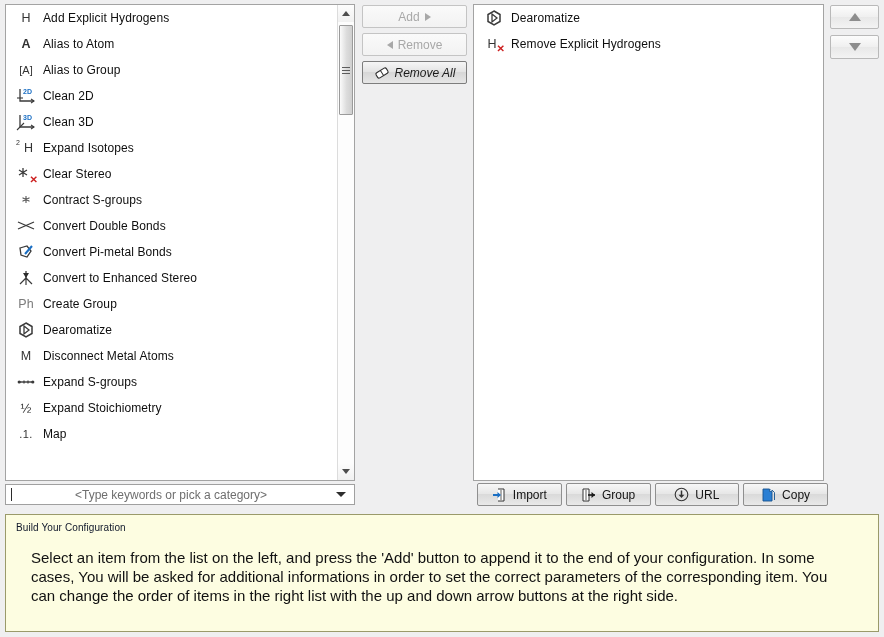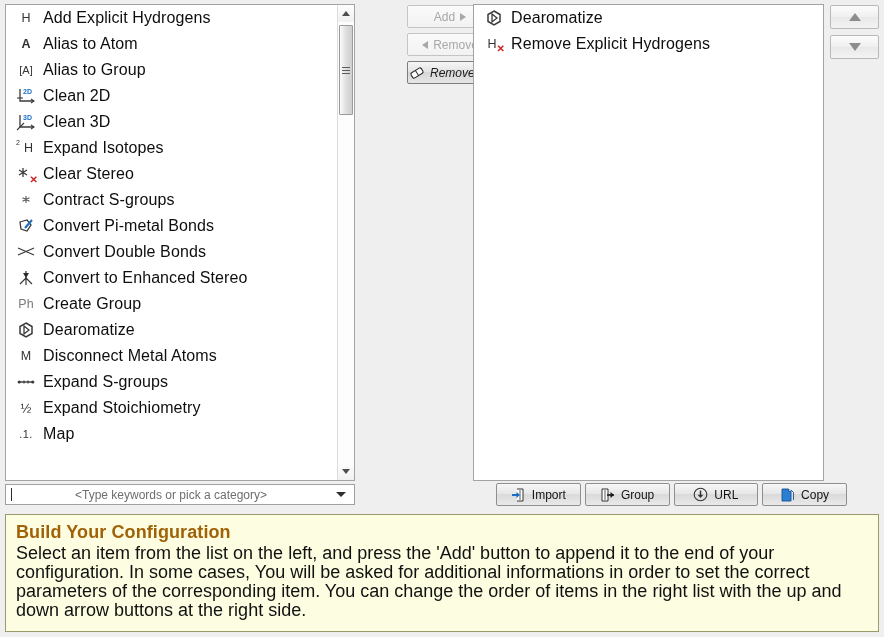--- a/index.html
+++ b/index.html
@@ -57,21 +57,21 @@
     height: 20px;
     display: flex;
     align-items: center;
     justify-content: center;
     margin-right: 5px;
     position: relative;
     font-size: 12px;
     color: #3a3a3a;
   }
   .li-label {
-    font-size: 16px;
+    font-size: 12px;
     color: #0e0e0e;
     white-space: nowrap;
     letter-spacing: .1px;
   }
 
   
   .ic-letter { font-family: "Liberation Sans", sans-serif; font-size: 12.5px; color: #333; }
   .ic-letter.gray { color: #7b7b7b; }
   .ic-sup {
     position: absolute; left: 2px; top: 1px;
@@ -158,36 +158,35 @@
 
   
   .mid-col {
     position: absolute;
     left: 362px;
     top: 5px;
     width: 105px;
   }
   .btn {
     box-sizing: border-box;
-    width: 86px;
+    width: 105px;
     height: 23px;
     margin-bottom: 5px;
     border: 1px solid #9d9d9d;
     border-radius: 2px;
     background: linear-gradient(#fbfbfb, #eaeaea 48%, #e0e0e0 50%, #ededed);
     font-family: "Liberation Sans", sans-serif;
     font-size: 12px;
     color: #1b1b1b;
     display: flex;
     align-items: center;
     justify-content: center;
     gap: 5px;
     cursor: default;
     padding: 0;
-    margin-left: 45px;
   }
   .btn.disabled {
     color: #a8a8a8;
     border-color: #c4c4c4;
     background: linear-gradient(#fafafa, #f2f2f2);
   }
   .btn.strong {
     background: linear-gradient(#f6f6f6, #e3e3e3 48%, #d7d7d7 50%, #e6e6e6);
     border-color: #7d7d7d;
     font-style: italic;
@@ -232,21 +231,21 @@
     display: flex; align-items: center; justify-content: center;
     cursor: default;
   }
   .ord-arrow { width:0;height:0;border-left:6px solid transparent;border-right:6px solid transparent; }
   .ord-arrow.up { border-bottom: 8px solid #8d8d8d; }
   .ord-arrow.down { border-top: 8px solid #8d8d8d; }
 
   
   .io-row {
     position: absolute;
-    left: 496px;
+    left: 477px;
     top: 483px;
     width: 351px;
     display: flex;
     gap: 4px;
   }
   .io-btn {
     box-sizing: border-box;
     flex: 1;
     height: 23px;
     border: 1px solid #8f8f8f;
@@ -267,31 +266,31 @@
     left: 5px;
     top: 514px;
     width: 874px;
     height: 118px;
     box-sizing: border-box;
     background: #fdfde1;
     border: 1px solid #9a9a6a;
     padding: 7px 10px 0 10px;
   }
   .info-title {
-    font-size: 18px;
-    font-weight: bold;
-    color: #a16207;
+    font-size: 10px;
+    font-weight: normal;
+    color: #0f172a;
     margin: 0 0 1px 0;
     letter-spacing: .1px;
   }
   .info-body {
-    font-size: 18px;
+    font-size: 15px;
     color: #111;
     line-height: 19px;
-    margin: 0;
+    margin: 15px;
   }
 </style>
 </head>
 <body>
 
 <div class="app">
 
   <div class="left-panel">
     <div class="list-scroll-area" id="left-list">
         <div class="list-item">
@@ -354,34 +353,34 @@
           <span class="li-icon">
             <svg width="20" height="18" viewBox="0 0 20 18">
               <path d="M10,5 L10,12 M6.5,6.8 L13.5,10.2 M13.5,6.8 L6.5,10.2" stroke="#5a5a5a" stroke-width="1.1"></path>
             </svg>
           </span>
           <span class="li-label">Contract S-groups</span>
         </div>
         <div class="list-item">
           <span class="li-icon">
             <svg width="20" height="18" viewBox="0 0 20 18">
+              <path d="M2,5 L18,12 M2,12 L18,5" stroke="#3a3a3a" stroke-width="1.3"></path>
+            </svg>
+          </span>
+          <span class="li-label">Convert Double Bonds</span>
+        </div>
+        <div class="list-item">
+          <span class="li-icon">
+            <svg width="20" height="18" viewBox="0 0 20 18">
               <polygon points="4,5 11,3 15,8 11,14 5,12" fill="none" stroke="#3a3a3a" stroke-width="1.3"></polygon>
               <path d="M9,11 L16,3" stroke="#1a6fc4" stroke-width="2"></path>
               <path d="M9,11 L10.5,10.5 L9.6,9.5 Z" fill="#1a6fc4"></path>
             </svg>
           </span>
           <span class="li-label">Convert Pi-metal Bonds</span>
-        </div>
-        <div class="list-item">
-          <span class="li-icon">
-            <svg width="20" height="18" viewBox="0 0 20 18">
-              <path d="M2,5 L18,12 M2,12 L18,5" stroke="#3a3a3a" stroke-width="1.3"></path>
-            </svg>
-          </span>
-          <span class="li-label">Convert Double Bonds</span>
         </div>
         <div class="list-item">
           <span class="li-icon">
             <svg width="20" height="18" viewBox="0 0 20 18">
               <path d="M10,2 L10,9" stroke="#3a3a3a" stroke-width="1.3"></path>
               <polygon points="7,4 13,4 10,9" fill="#2c2c2c"></polygon>
               <path d="M10,9 L4,15 M10,9 L16,15 M10,9 L10,16" stroke="#3a3a3a" stroke-width="1.2"></path>
             </svg>
           </span>
           <span class="li-label">Convert to Enhanced Stereo</span>

